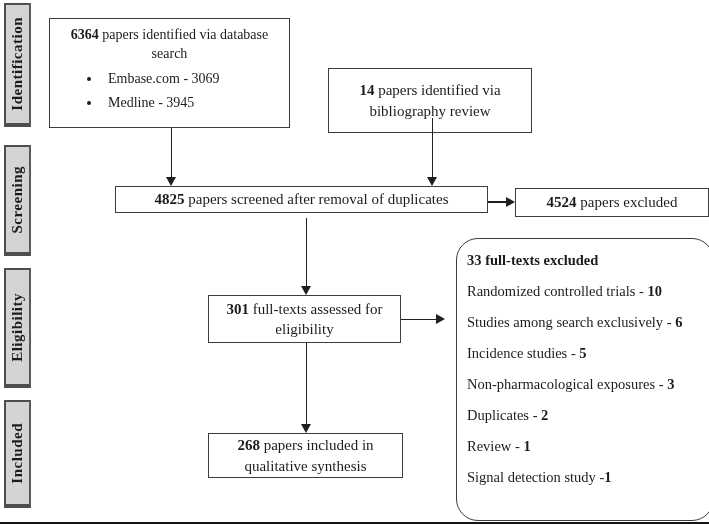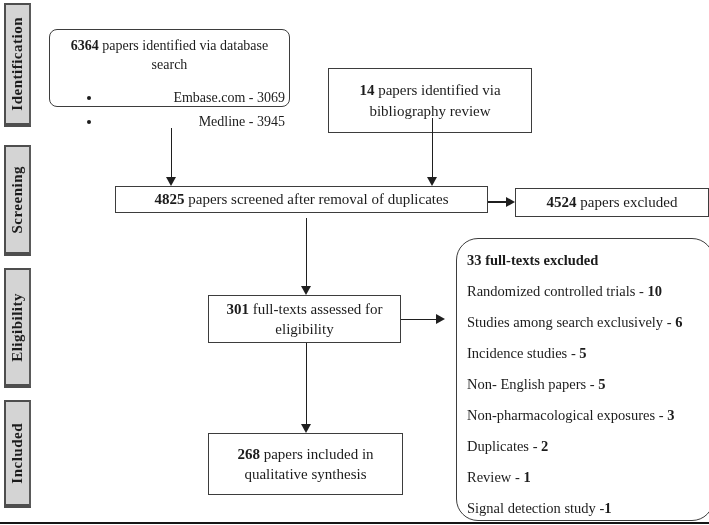--- a/index.html
+++ b/index.html
@@ -25,21 +25,21 @@
   
   .box{
     position:absolute; box-sizing:border-box; background:#fff;
     border:1.6px solid var(--border);
     font-size:15px; line-height:1.35;
   }
   .box.center{display:flex; align-items:center; justify-content:center; text-align:center;}
   .box b{font-weight:bold;}
   
   .box-a{padding:7px 4px 4px; font-size:14px; text-align:center;}
-  .box-a ul{margin:14px 0 0; padding-left:48px; text-align:right; list-style:disc;}
+  .box-a ul{margin:6px 0 0; padding-left:48px; text-align:left; list-style:disc;}
   .box-a li{margin-bottom:5px; padding-left:6px;}
   
   .box-f{padding:6px 10px; font-size:14.5px;}
   .ft-row{line-height:31px; white-space:nowrap;}
   .ft-title{font-weight:bold; line-height:31px;}
   
   .vline{position:absolute; width:1.6px; background:var(--arrow);}
   .hline{position:absolute; height:1.6px; background:var(--arrow);}
   .ah-down{position:absolute; width:0; height:0;
     border-left:5px solid transparent; border-right:5px solid transparent;
@@ -60,21 +60,21 @@
   <div class="stage" style="top:145px;height:111px;">
     <span>Screening</span>
   </div>
   <div class="stage" style="top:268px;height:120px;">
     <span>Eligibility</span>
   </div>
   <div class="stage" style="top:400px;height:108px;">
     <span>Included</span>
   </div>
 
-  <div class="box box-a" style="left:49px;top:29px;width:241px;height:78px;border-radius:8px;">
+  <div class="box box-a" style="left:49px;top:18px;width:241px;height:110px;">
     <div><b>6364</b><span> papers identified via database search</span></div>
     <ul>
       <li>Embase.com - 3069</li>
       <li>Medline - 3945</li>
     </ul>
   </div>
 
   <div class="box center" style="left:328px;top:68px;width:204px;height:65px;padding:0 14px;">
     <div><b>14</b><span> papers identified via bibliography review</span></div>
   </div>
@@ -89,28 +89,27 @@
 
   <div class="box center" style="left:208px;top:295px;width:193px;height:48px;padding:0 2px;">
     <div><b>301</b><span> full-texts assessed for eligibility</span></div>
   </div>
 
   <div class="box box-f" style="left:456px;top:238px;width:258px;height:283px;border-radius:22px;">
     <div class="ft-title">33 full-texts excluded</div>
     <div class="ft-row"><span>Randomized controlled trials - </span><b>10</b></div>
     <div class="ft-row"><span>Studies among search exclusively - </span><b>6</b></div>
     <div class="ft-row"><span>Incidence studies - </span><b>5</b></div>
-    <div class="ft-row"><span>Non- English papers - </span><b>5</b></div>
     <div class="ft-row"><span>Non-pharmacological exposures - </span><b>3</b></div>
     <div class="ft-row"><span>Duplicates - </span><b>2</b></div>
     <div class="ft-row"><span>Review - </span><b>1</b></div>
     <div class="ft-row"><span>Signal detection study -</span><b>1</b></div>
   </div>
 
-  <div class="box center" style="left:208px;top:433px;width:195px;height:62px;padding:0 8px;">
+  <div class="box center" style="left:208px;top:433px;width:195px;height:45px;padding:0 8px;">
     <div><b>268</b><span> papers included in qualitative synthesis</span></div>
   </div>
 
   <div class="vline" style="left:170.5px;top:128px;height:49px;"></div>
   <div class="ah-down" style="left:166.2px;top:177px;"></div>
 
   <div class="vline" style="left:431.5px;top:118px;height:59px;"></div>
   <div class="ah-down" style="left:427.2px;top:177px;"></div>
 
   <div class="vline" style="left:305.5px;top:218px;height:69px;"></div>

